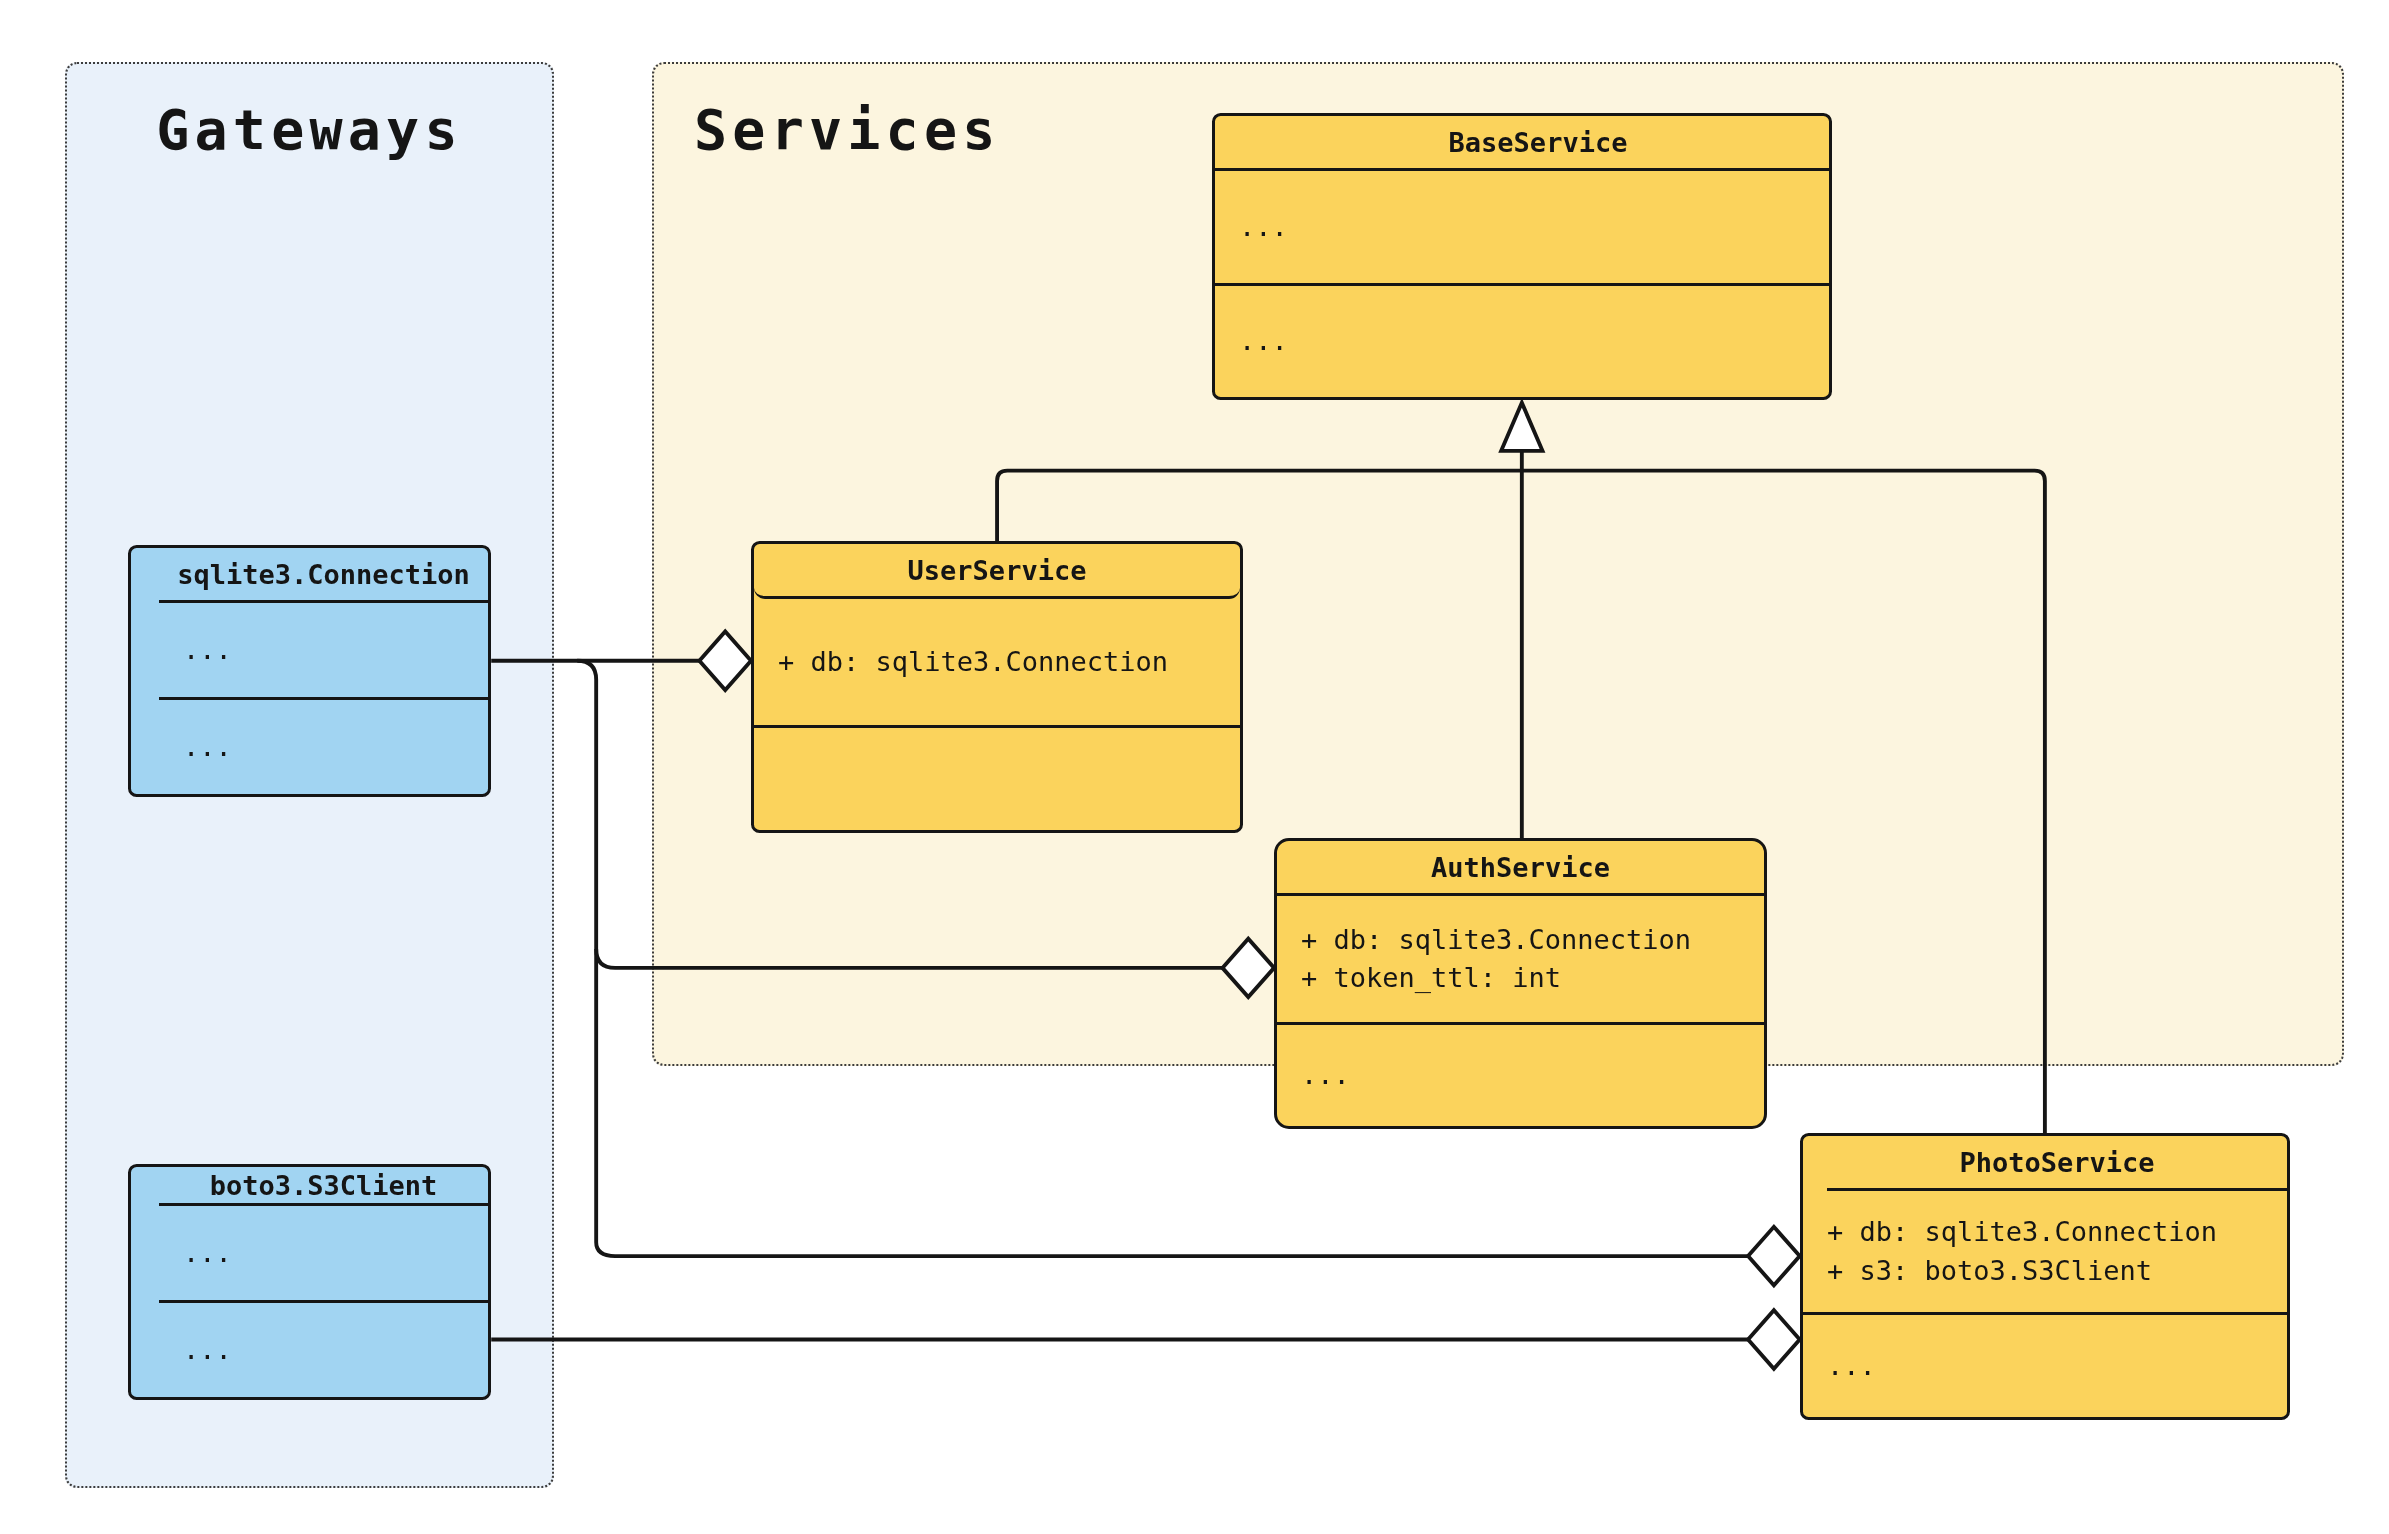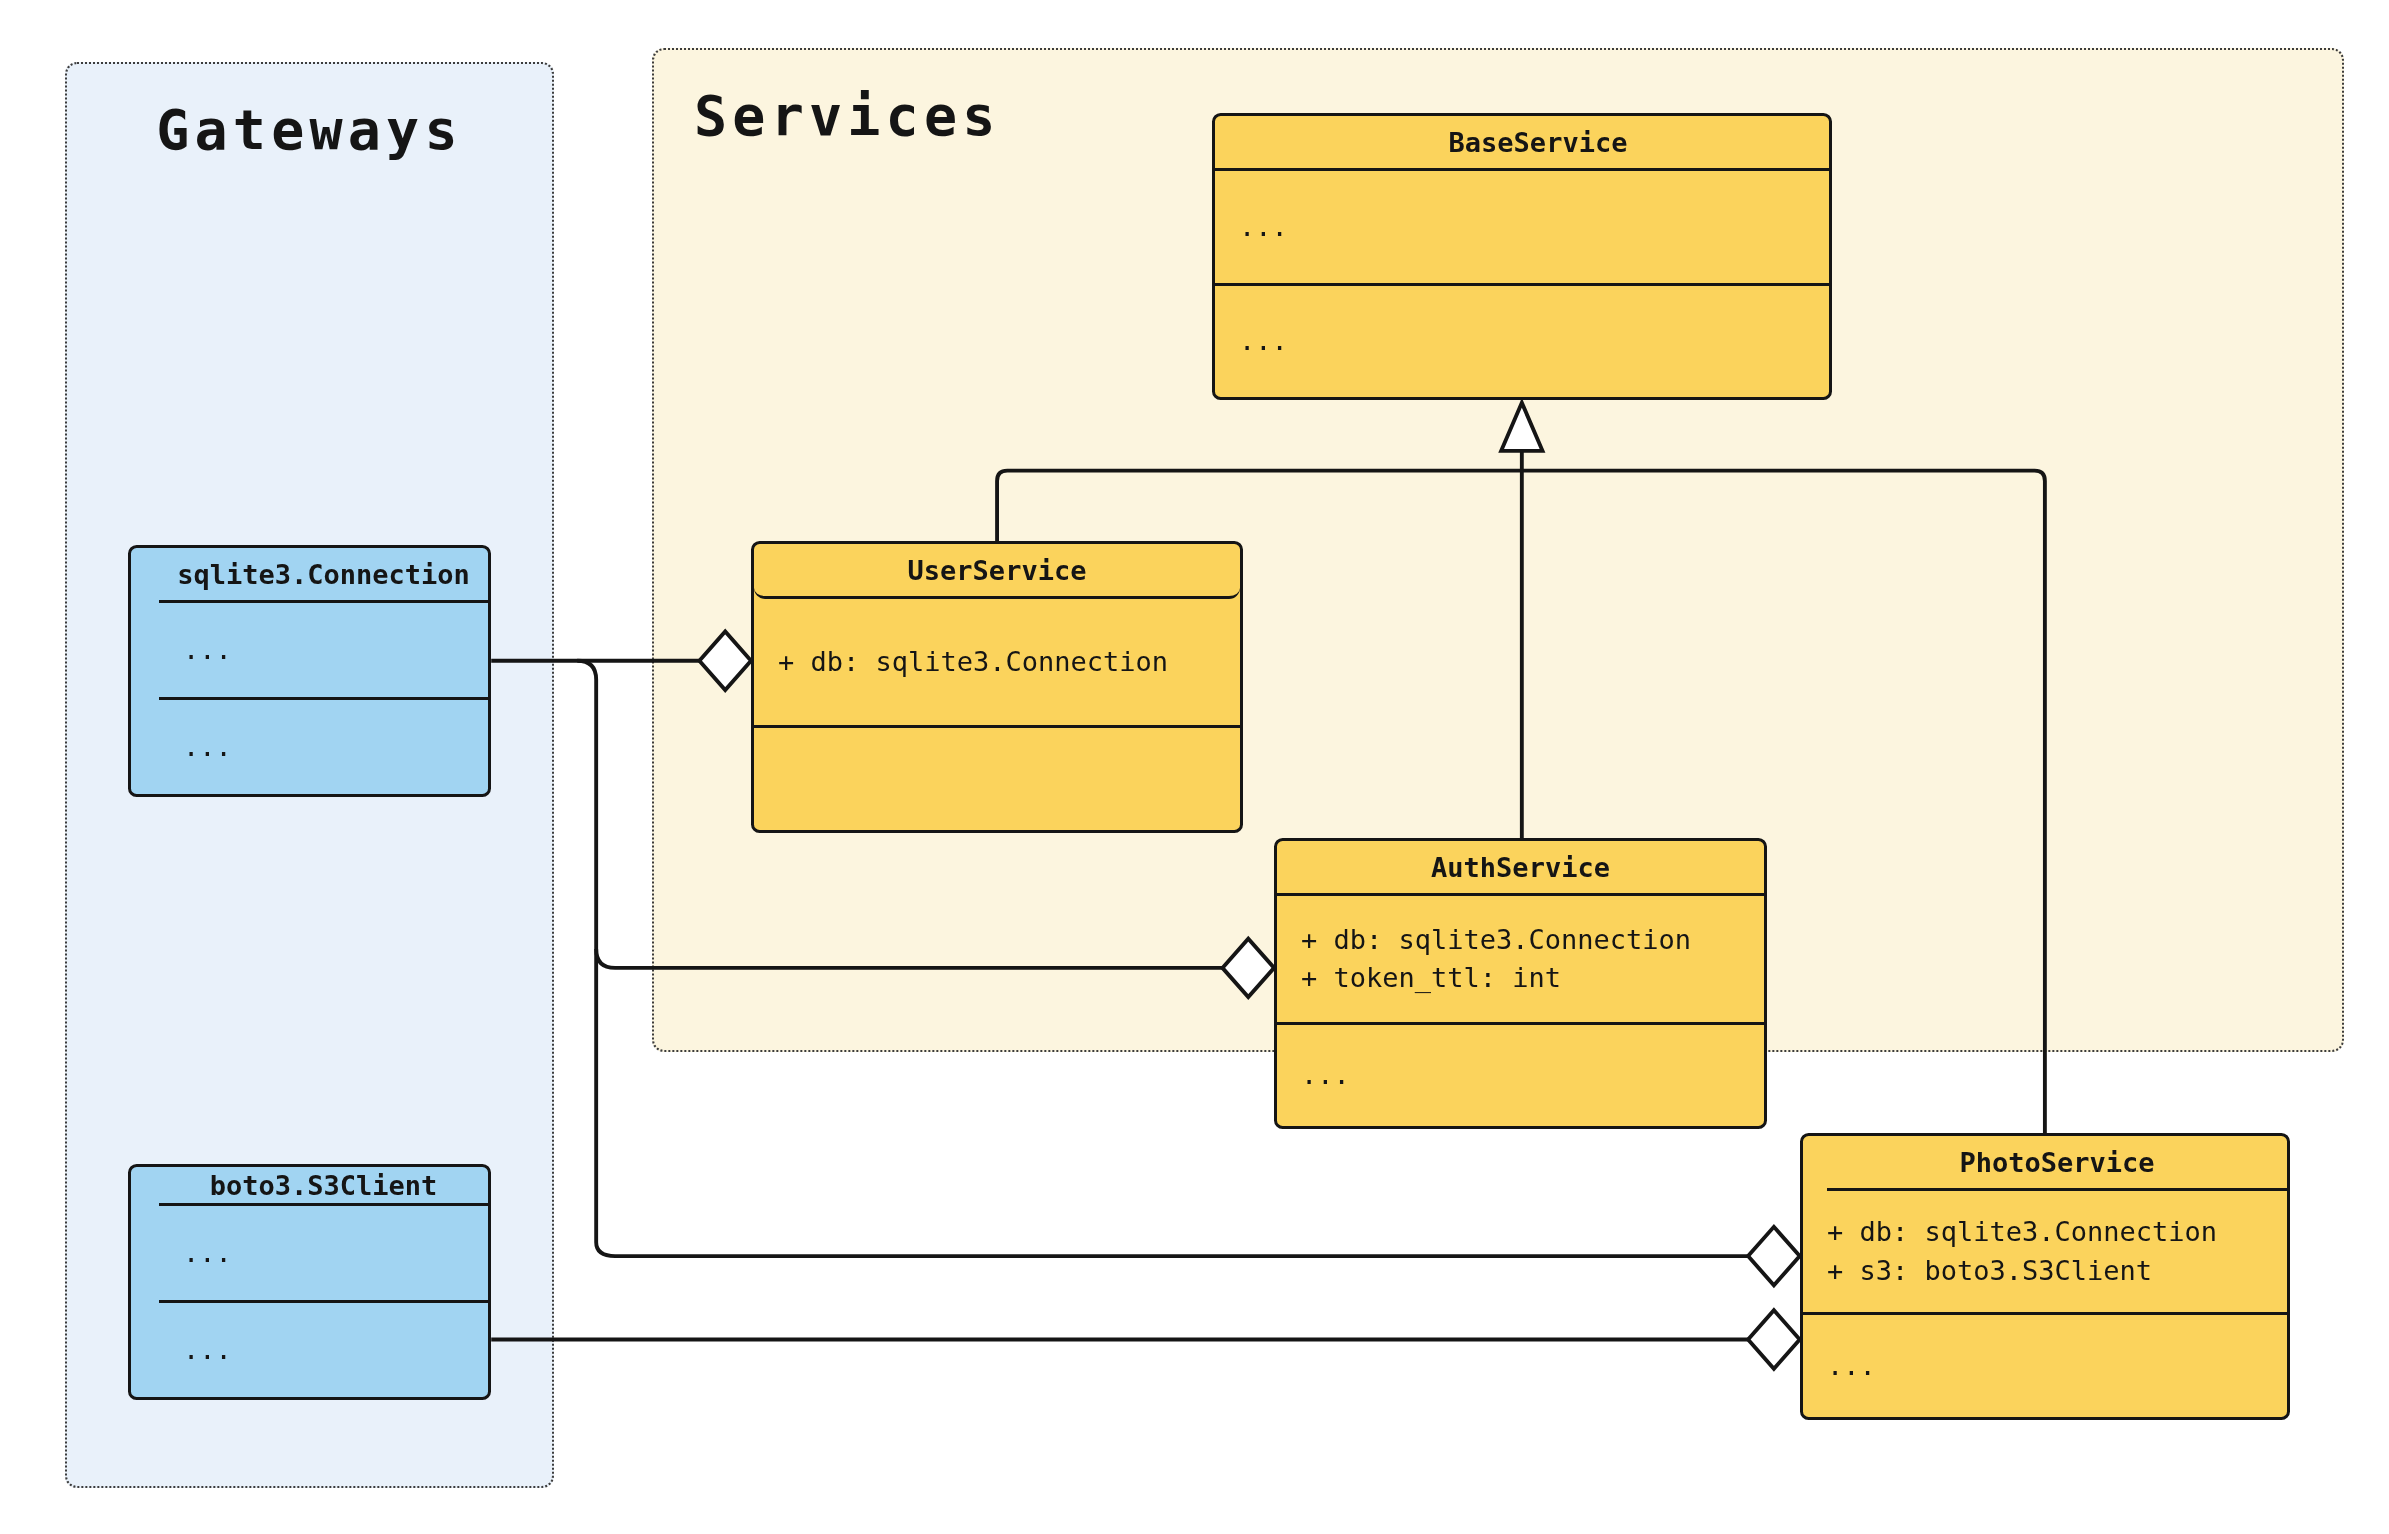--- a/index.html
+++ b/index.html
@@ -86,21 +86,21 @@
 </style>
 </head>
 <body>
 
 <div id="stage">
 
   <div class="group gateways" style="left:65px; top:62px; width:489px; height:1426px;">
     <div class="group-title">Gateways</div>
   </div>
 
-  <div class="group services" style="left:652px; top:48px; width:1692px; height:1004px;">
+  <div class="group services" style="left:652px; top:62px; width:1692px; height:1004px;">
     <div class="group-title">Services</div>
   </div>
 
   <svg id="connectors" width="2389" height="1534" viewBox="0 0 2777 1783">
 
     <path class="wire" d="M1159,629 L1159,559 Q1159,547 1171,547 L2365,547 Q2377,547 2377,559 L2377,1317"></path>
 
     <path class="wire" d="M1769,524 L1769,974"></path>
 
     <path class="shape" d="M1769,468 L1745,524 L1793,524 Z"></path>
@@ -150,21 +150,21 @@
   </div>
 
   <div class="uml-class yellow" style="left:751px; top:541px; width:492px;">
     <div class="uml-title" style="height:55px;border-radius:11px;">UserService</div>
     <div class="uml-compartment with-divider" style="height:129px;">
       <span>+ db: sqlite3.Connection</span>
     </div>
     <div class="uml-compartment" style="height:102px;"></div>
   </div>
 
-  <div class="uml-class yellow" style="left:1274px; top:838px; width:493px;">
+  <div class="uml-class yellow" style="left:1274px; top:838px; width:493px;border-radius:15px;">
     <div class="uml-title" style="height:55px;">AuthService</div>
     <div class="uml-compartment with-divider" style="height:129px;">
       <span>+ db: sqlite3.Connection</span>
       <span>+ token_ttl: int</span>
     </div>
     <div class="uml-compartment" style="height:101px;">
       <span>...</span>
     </div>
   </div>
 

